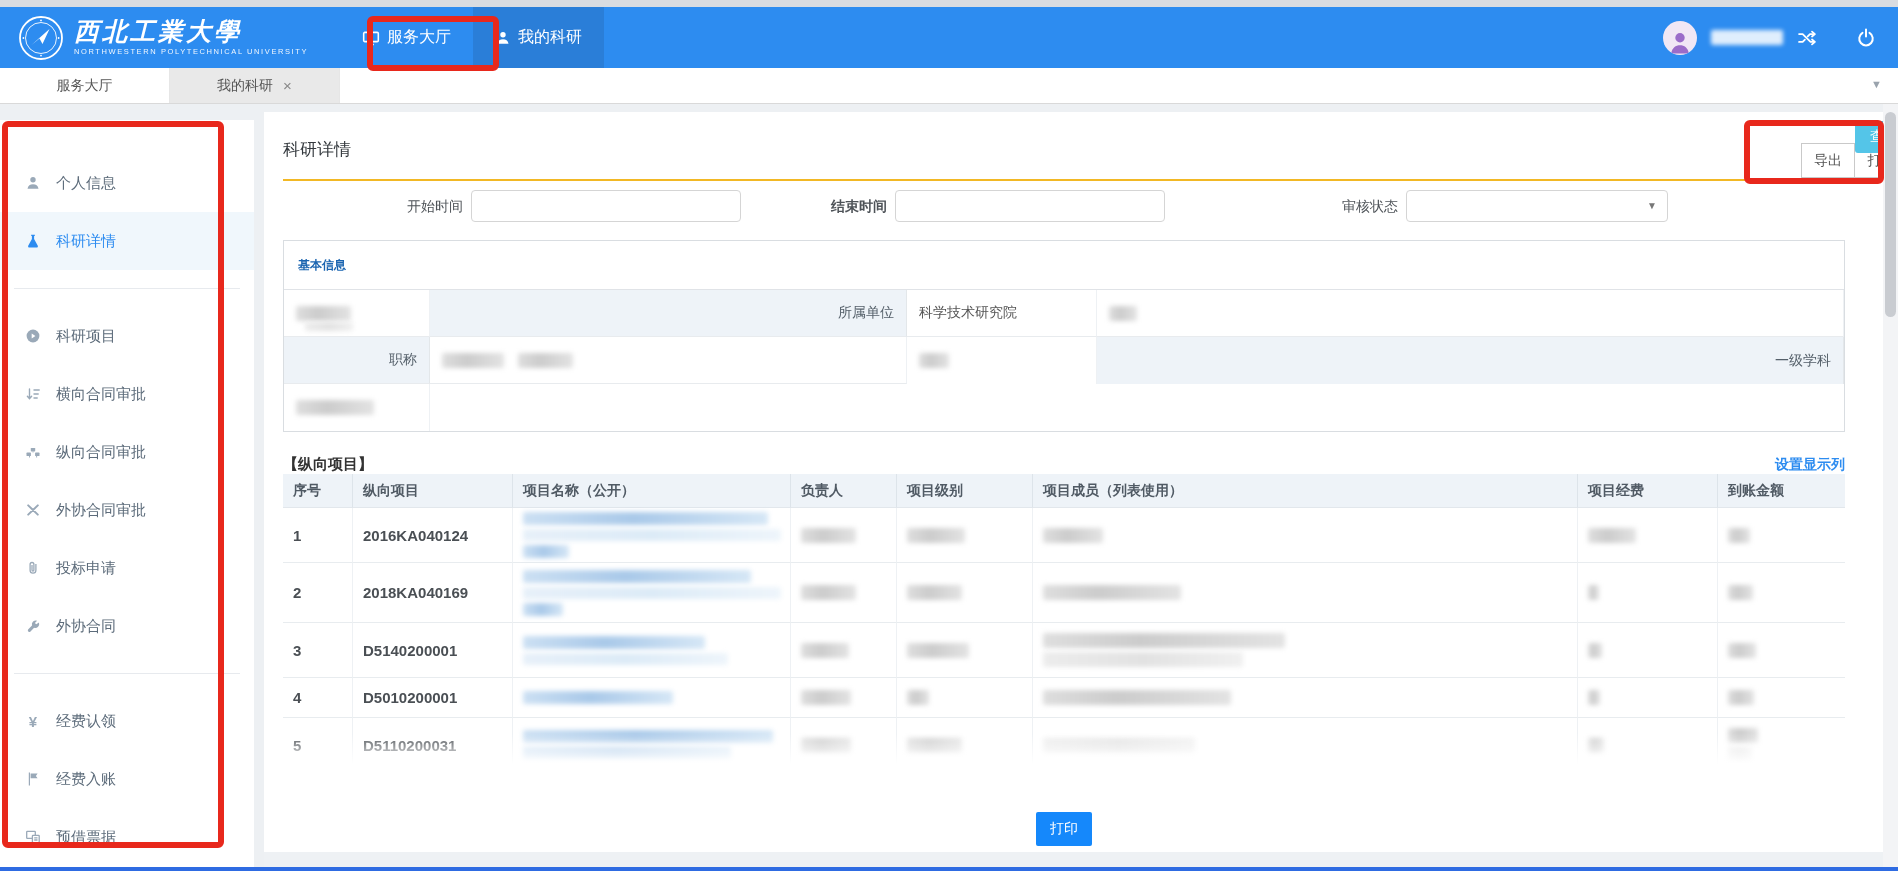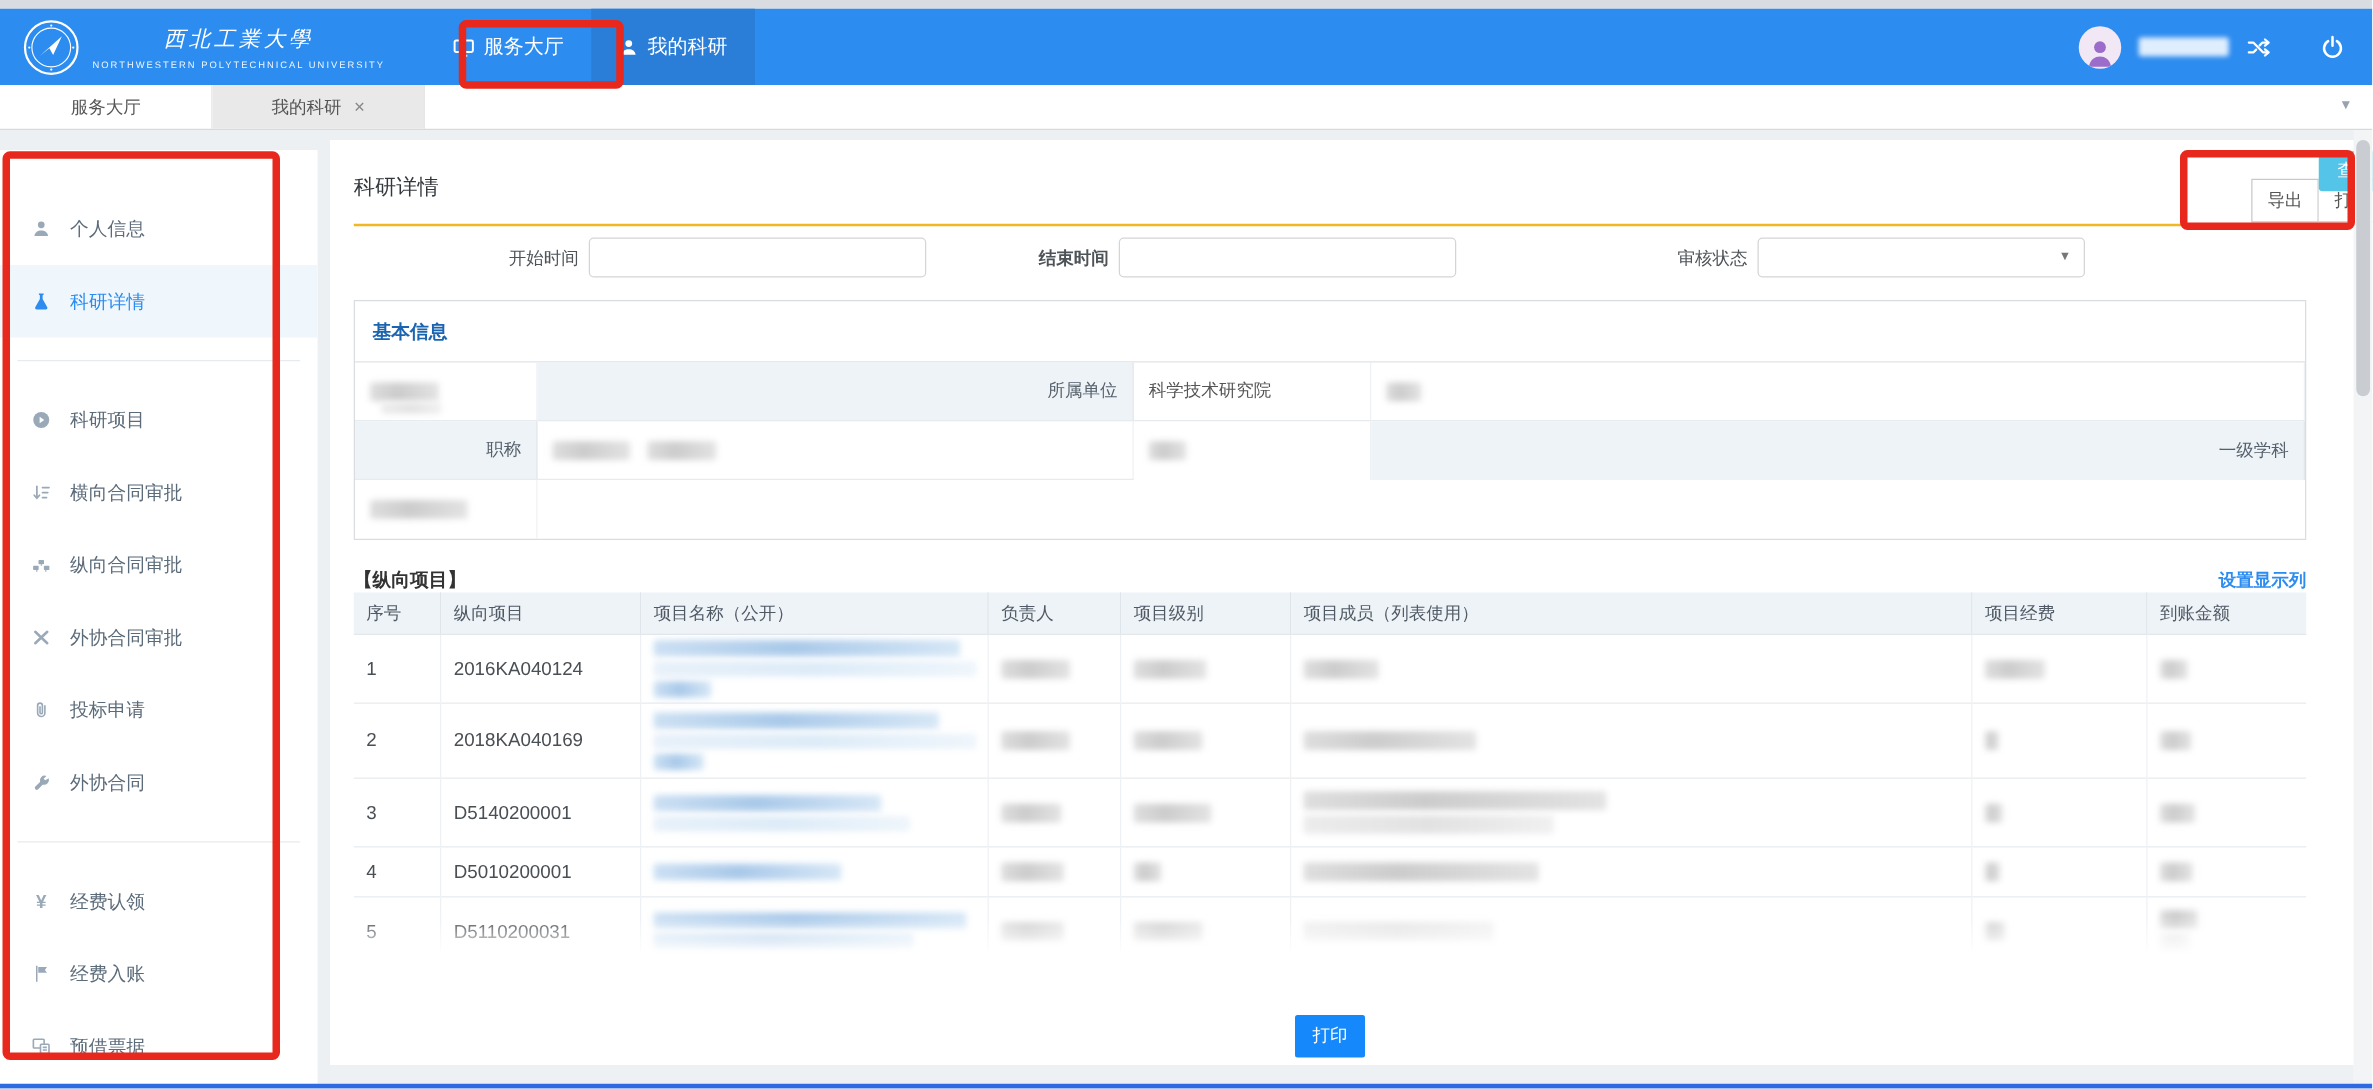--- a/index.html
+++ b/index.html
@@ -8,21 +8,21 @@
   #page { position:relative; width:1898px; height:871px; background:#fff; overflow:hidden; }
 
   
   #top-strip { position:absolute; top:0; left:0; right:0; height:7px; background:#d9dce1; }
 
   
   #header { position:absolute; top:7px; left:0; right:0; height:61px; background:#2d8cf0; display:flex; align-items:center; }
   .logo { display:flex; align-items:center; margin-left:18px; }
   .emblem { width:46px; height:46px; }
   .logo-text { margin-left:10px; color:#fff; }
-  .logo-title { font-family:"DejaVu Serif","Liberation Serif",serif; font-style:italic; font-weight:normal; font-size:17px; letter-spacing:3px; line-height:26px;text-align:center; }
+  .logo-title { font-family:"DejaVu Serif","Liberation Serif",serif; font-style:italic; font-weight:bold; font-size:25px; letter-spacing:3px; line-height:26px; }
   .logo-sub { font-size:7.5px; letter-spacing:1.6px; opacity:.92; margin-top:2px; }
   .topnav { display:flex; height:100%; margin-left:32px; }
   .topnav-item { display:flex; align-items:center; gap:7px; padding:0 22px; color:#fff; font-size:16px; cursor:pointer; height:100%; }
   .topnav-item.active { background:#2a7ed8; }
   .topnav-item svg { display:block; }
   #header-right { margin-left:auto; display:flex; align-items:center; margin-right:22px; gap:14px; }
   .avatar { width:34px; height:34px; border-radius:50%; background:#f1e7f5; display:flex; align-items:flex-end; justify-content:center; overflow:hidden; }
 
   
   #tabbar { position:absolute; top:68px; left:0; right:0; height:36px; background:#fff; border-bottom:1px solid #d9d9d9; display:flex; }
@@ -56,32 +56,32 @@
   .filter-row { position:relative; height:59px; display:flex; align-items:flex-start; padding-top:9px; }
   .f-label { width:64px; text-align:right; font-size:14px; color:#4e5358; line-height:32px; flex:none; }
   .f-input { width:270px; height:32px; border:1px solid #d5d5d5; border-radius:4px; background:#fff; margin-left:8px; flex:none; }
   .f-select { position:relative; width:262px; height:32px; border:1px solid #d5d5d5; border-radius:4px; background:#fff; margin-left:8px; flex:none; cursor:pointer; }
   .f-select .caret { position:absolute; right:10px; top:9px; font-size:10px; color:#777; }
   .g1 { margin-left:116px; } .g2 { margin-left:82px;font-weight:bold; } .g3 { margin-left:169px; }
   .btn-query { position:absolute; right:-30px; top:9px; width:58px; height:32px; background:#54c5e8; color:#fff; font-size:14px; border:none; border-radius:3px; cursor:pointer; display:flex; align-items:center; justify-content:center; }
 
   
   .info-panel { height:192px; border:1px solid #d9dde1; }
-  .info-head { height:49px; border-bottom:1px solid #e0e3e7; display:flex; align-items:center; padding-left:14px; font-size:15px; font-weight:bold; color:#1a64b0; }
+  .info-head { height:49px; border-bottom:1px solid #e0e3e7; display:flex; align-items:center; padding-left:14px; font-size:12px; font-weight:bold; color:#1a64b0; }
   .info-grid { display:grid; grid-template-columns:146px 477px 190px 1fr; }
   .ig-cell { height:47px; display:flex; align-items:center; font-size:14px; border-bottom:1px solid #e8ebee; }
   .ig-label { background:#eef3f8; justify-content:flex-end; padding-right:12px; color:#55606a; border-right:1px solid #e3e7ea; }
   .ig-value { padding-left:12px; color:#555; border-right:1px solid #eef1f4; }
 
   
   .proj-label-row { height:42px; display:flex; align-items:flex-end; justify-content:space-between; padding-bottom:0;font-weight:bold; }
   .proj-title { font-size:15px; color:#333; }
   .link { font-size:14px; color:#2d8cf0; cursor:pointer; }
 
-  .ptable { position:relative; }
+  .ptable { position:relative;font-weight:bold; }
   .trow { display:grid; grid-template-columns:70px 160px 278px 106px 136px 545px 140px 127px; }
   .th { height:34px; background:#eef3f8; font-size:14px; color:#505a64; display:flex; align-items:center; padding-left:10px; border-right:1px solid #dde4ea; border-bottom:1px solid #e2e7ec; }
   .td { display:flex; flex-direction:column; justify-content:center; padding-left:10px; border-right:1px solid #eef1f4; border-bottom:1px solid #e8ecef; font-size:15px; color:#4a4f54; gap:4px; }
   .td:last-child,.th:last-child { border-right:none; }
   .r55 .td{height:55px;} .r60 .td{height:60px;} .r40 .td{height:40px;}
   .fade { position:absolute; left:0; right:0; bottom:-2px; height:42px; background:linear-gradient(rgba(255,255,255,0), #ffffff 75%); pointer-events:none; }
 
   
   .footer-bar { position:relative; height:79px; }
   .btn-print-main { position:absolute; left:50%; transform:translateX(-50%); top:39px; width:56px; height:34px; background:#1588fb; color:#fff; border:none; border-radius:2px; font-size:14px; cursor:pointer; }

